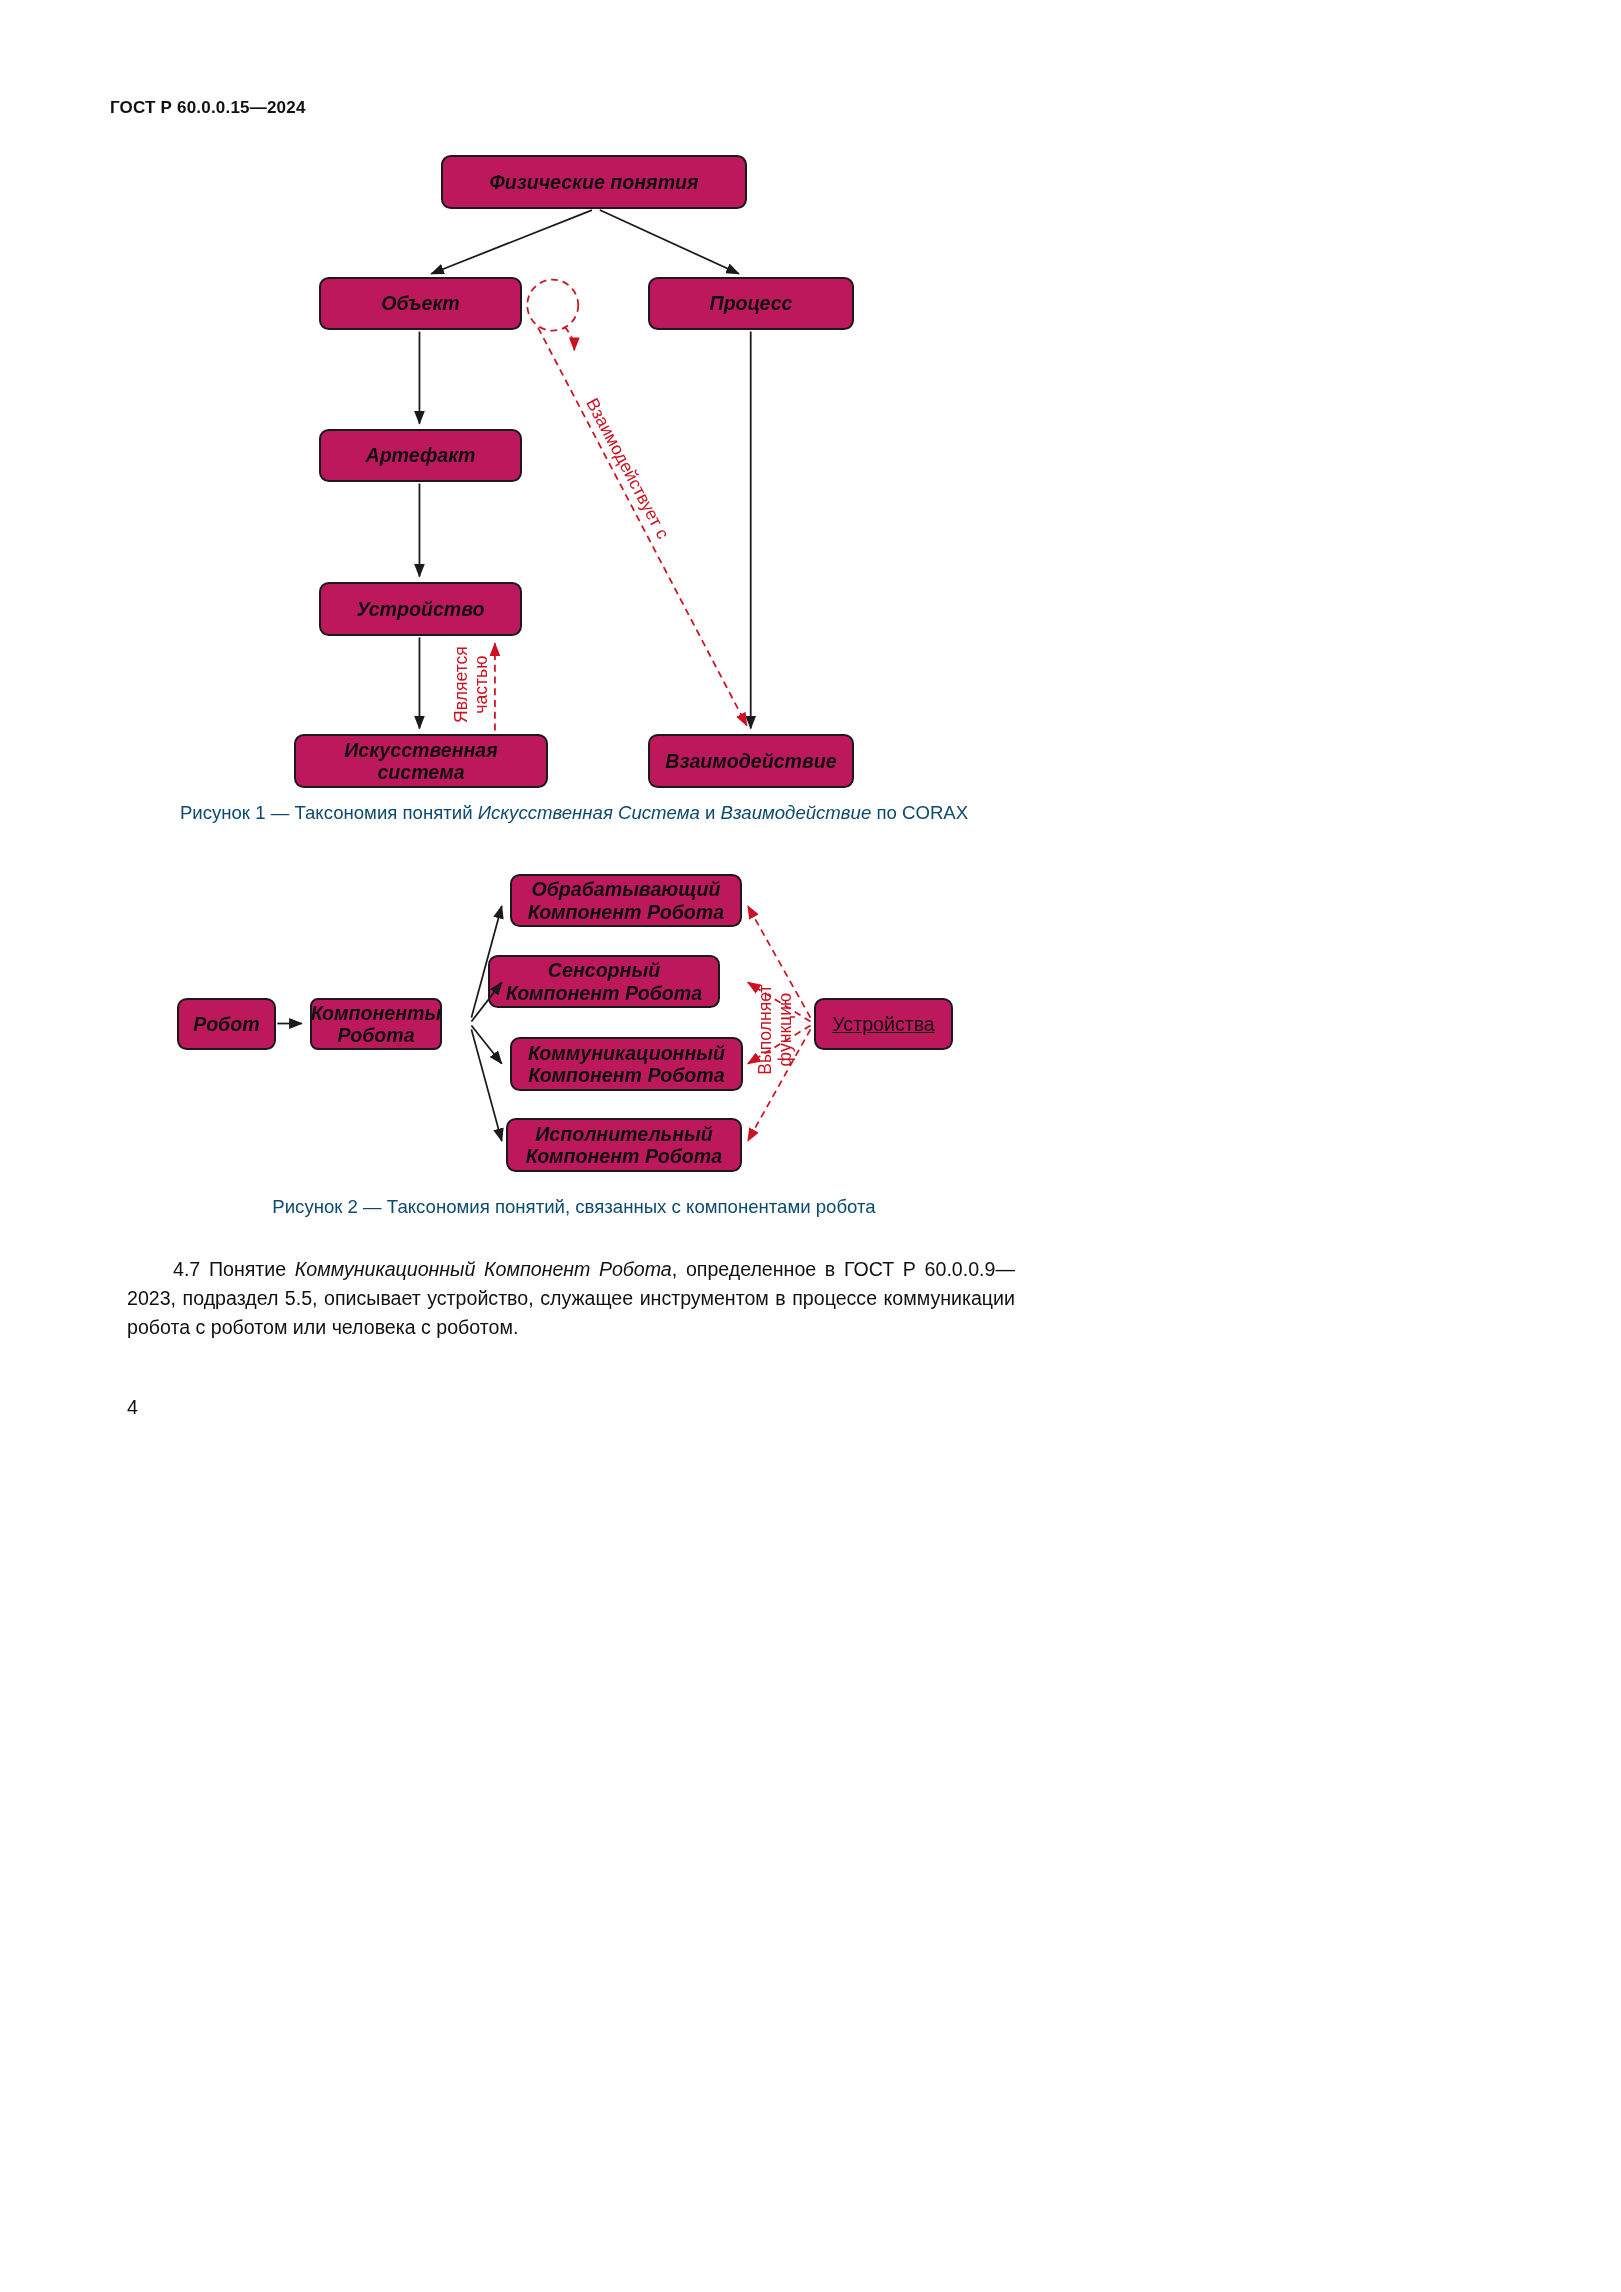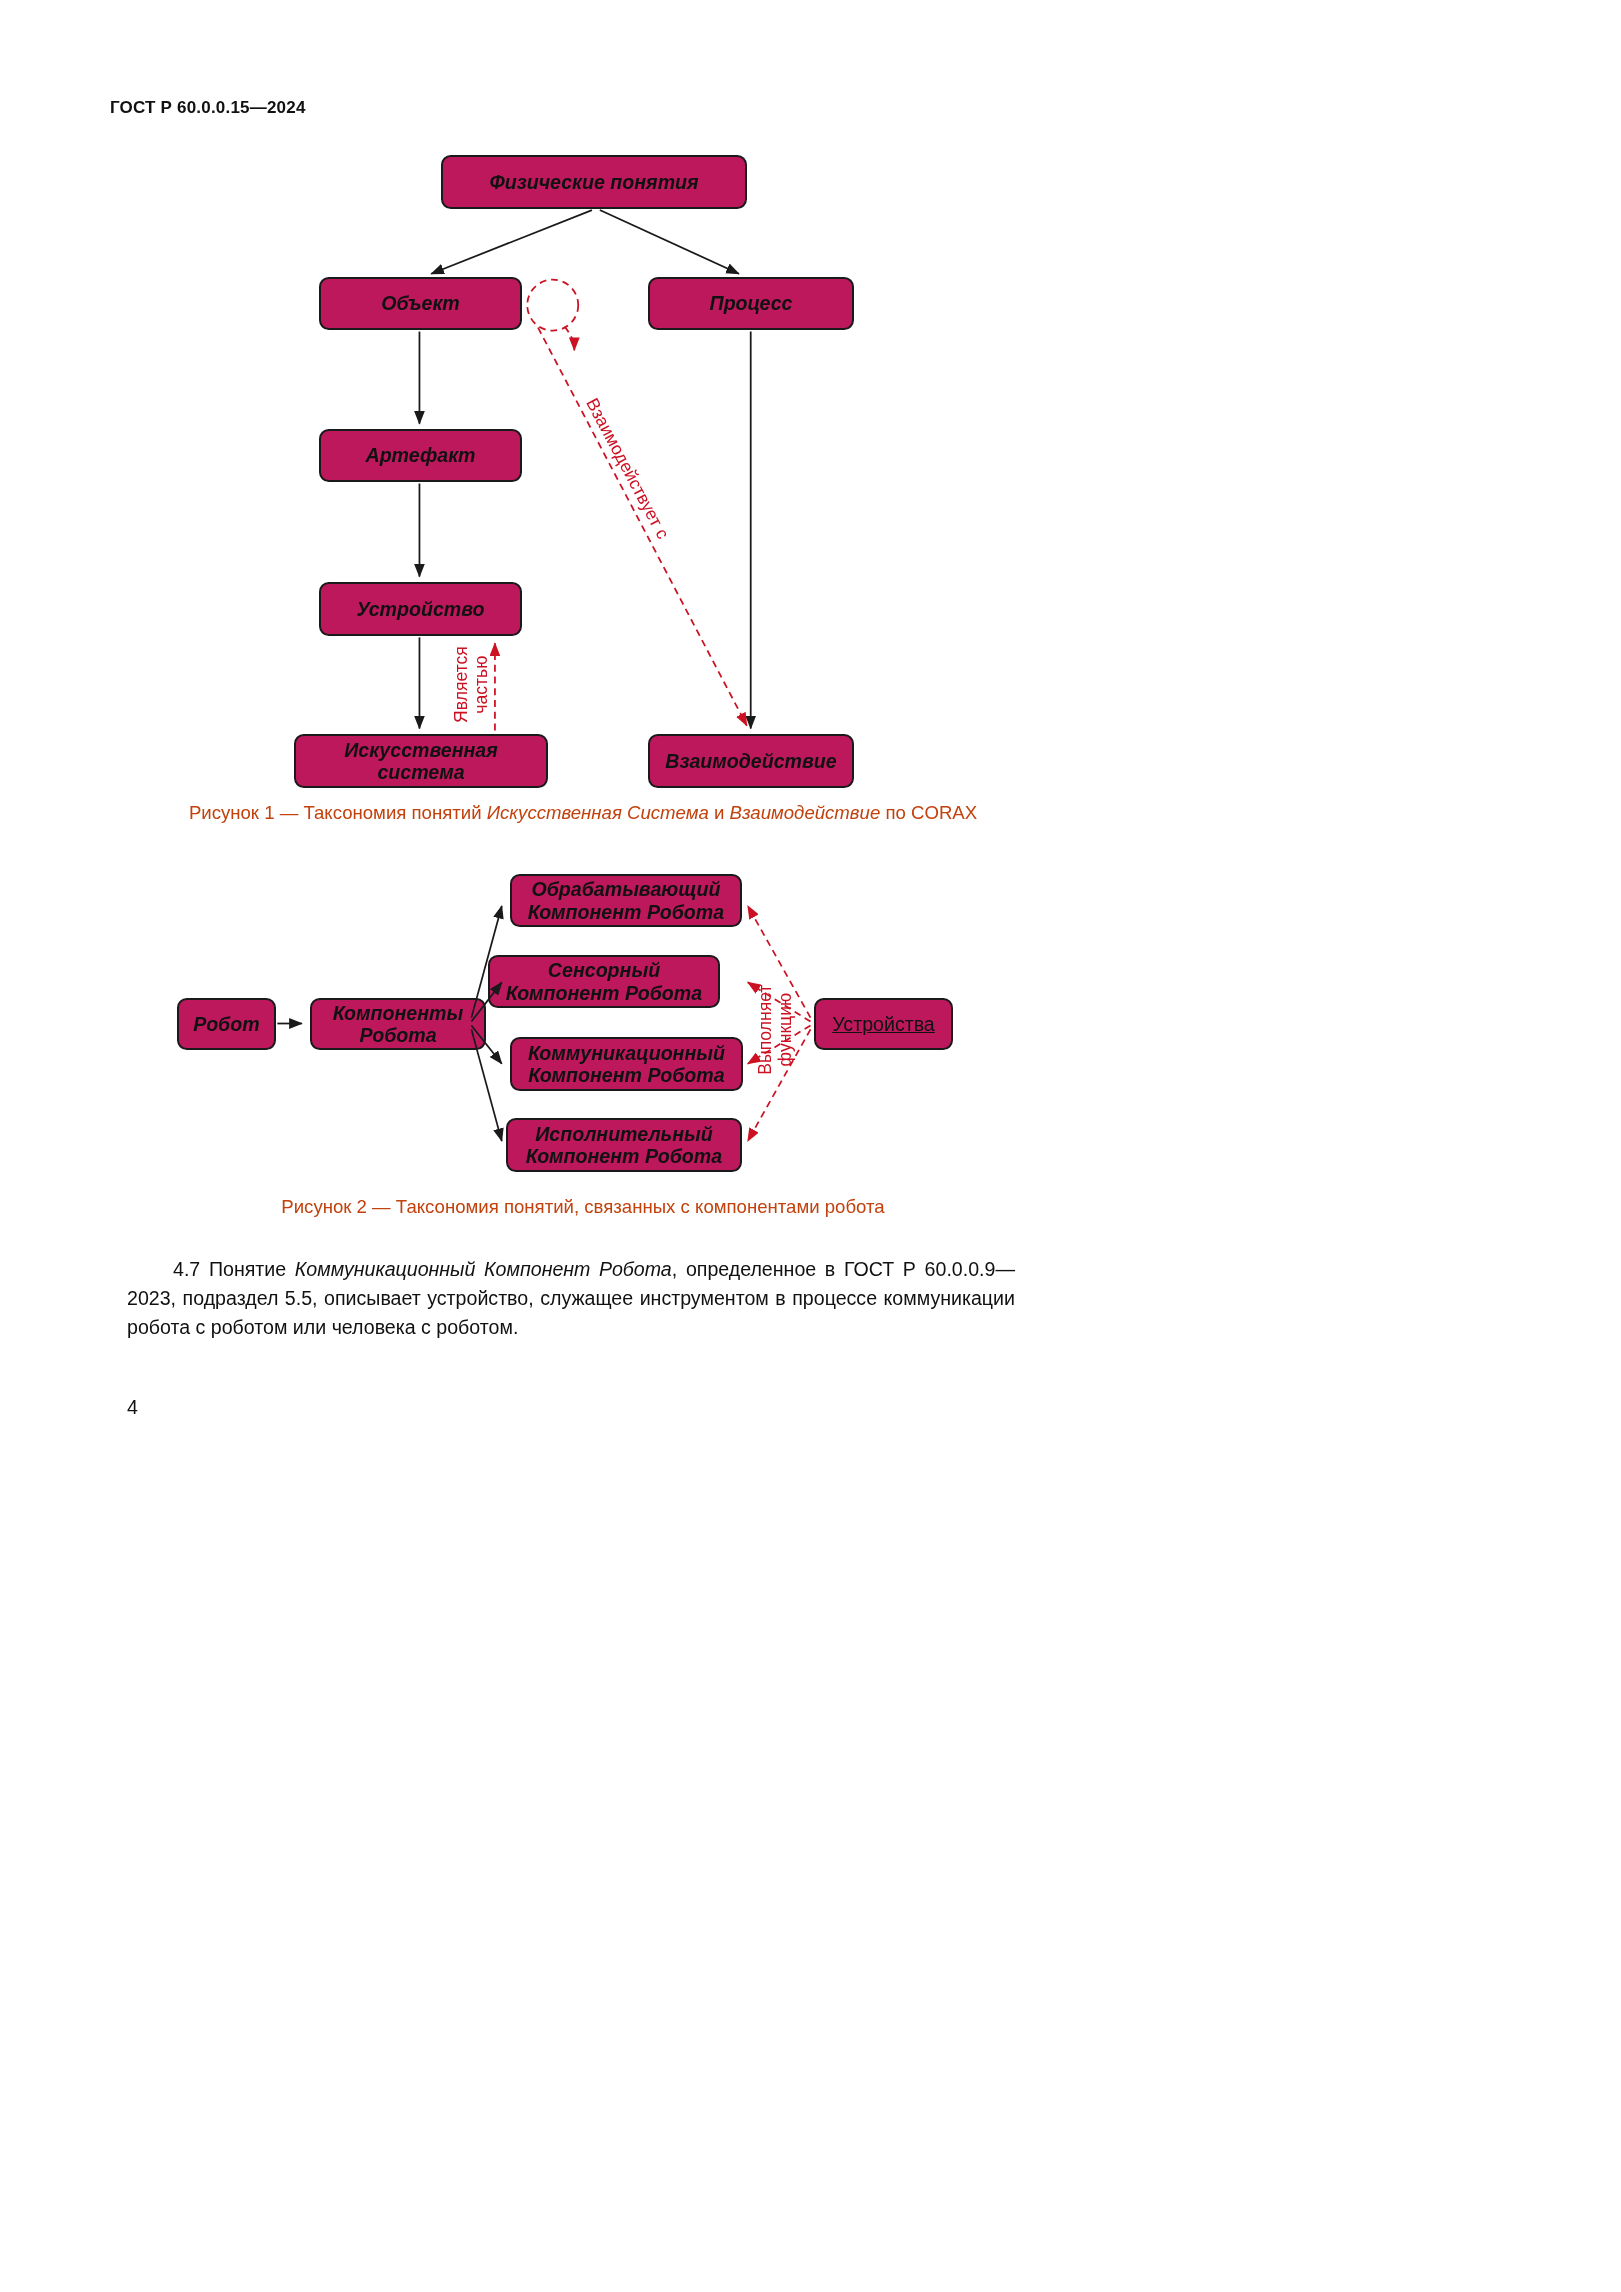--- a/index.html
+++ b/index.html
@@ -41,37 +41,37 @@
   .n-physical{left:441px;top:155px;width:306px;height:54px;}
   .n-object{left:319px;top:277px;width:203px;height:53px;}
   .n-process{left:648px;top:277px;width:206px;height:53px;}
   .n-artifact{left:319px;top:429px;width:203px;height:53px;}
   .n-device{left:319px;top:582px;width:203px;height:54px;}
   .n-artsys{left:294px;top:734px;width:254px;height:54px;}
   .n-interaction{left:648px;top:734px;width:206px;height:54px;}
   .n-processing{left:510px;top:874px;width:232px;height:53px;}
   .n-sensor{left:488px;top:955px;width:232px;height:53px;}
   .n-robot{left:177px;top:998px;width:99px;height:52px;}
-  .n-components{left:310px;top:998px;width:176px;height:52px;}
+  .n-components{left:310px;top:998px;width:132px;height:52px;border-radius:8px;}
   .n-devices{left:814px;top:998px;width:139px;height:52px;font-style:normal;font-weight:400;text-decoration:underline;}
   .n-communication{left:510px;top:1037px;width:233px;height:54px;}
   .n-executive{left:506px;top:1118px;width:236px;height:54px;}
   
   .rl{
     position:absolute;z-index:6;color:var(--accent-red);
     font-size:17.6px;line-height:19.6px;text-align:center;pointer-events:none;
   }
   .rl-interacts{left:529px;top:459px;width:196px;transform:rotate(62deg);}
   .rl-partof{left:421px;top:665px;width:102px;transform:rotate(-90deg);}
   .rl-partof span{display:block;}
   .rl-performs{left:692px;top:1010px;width:167px;transform:rotate(-90deg);}
   
   .caption{
-    position:absolute;left:34px;width:1098px;text-align:center;
-    font-size:18.6px;color:#c2410c;
+    position:absolute;left:25px;width:1098px;text-align:center;
+    font-size:18.6px;color:#0c4a6e;
   }
   .cap1{top:802px;}
   .cap2{top:1196px;}
   .it{font-style:italic;}
   
   .bodytext{
     position:absolute;left:127px;top:1255px;width:888px;
     font-size:19.6px;line-height:29px;text-align:justify;
   }
   .bodytext p{margin:0;text-indent:46px;}

